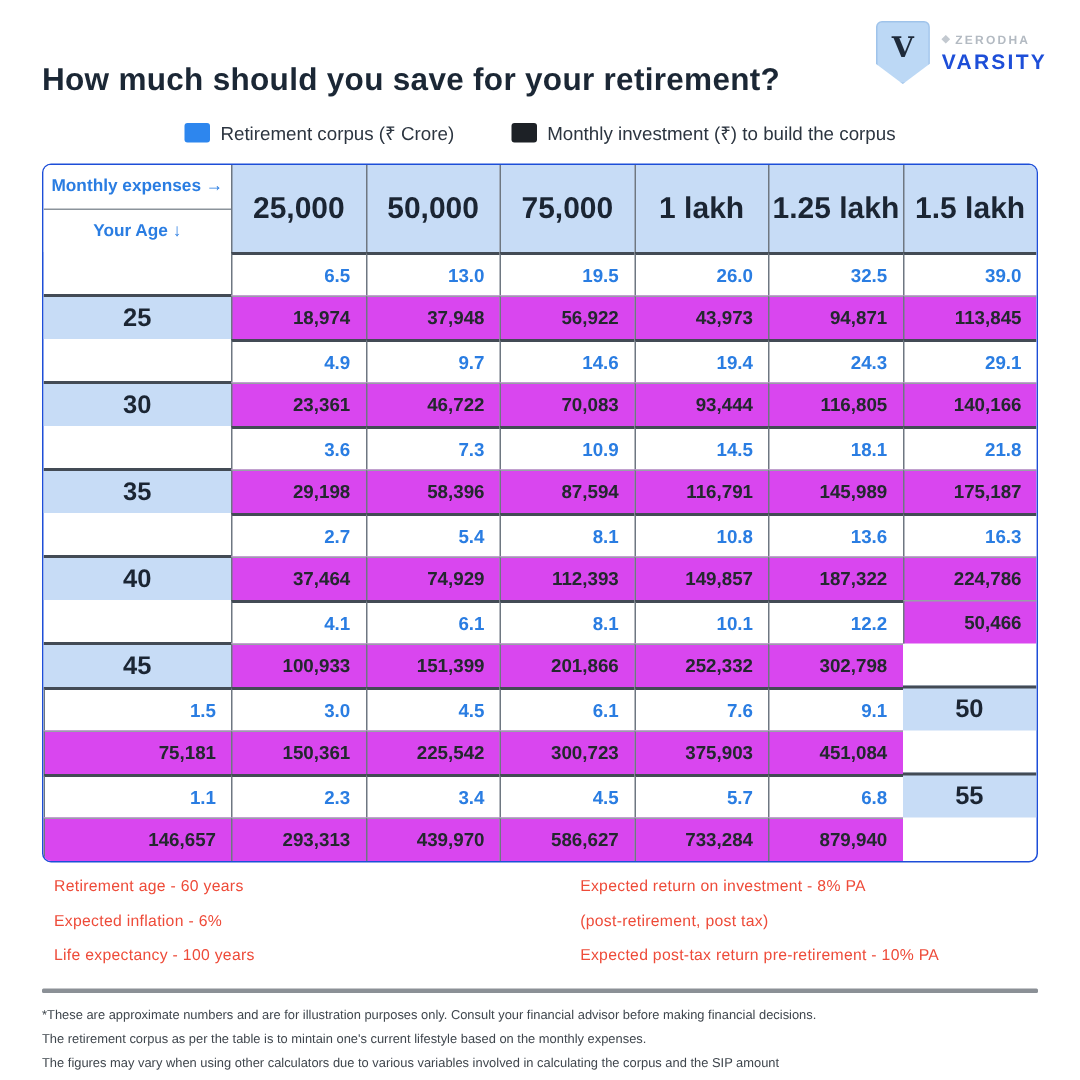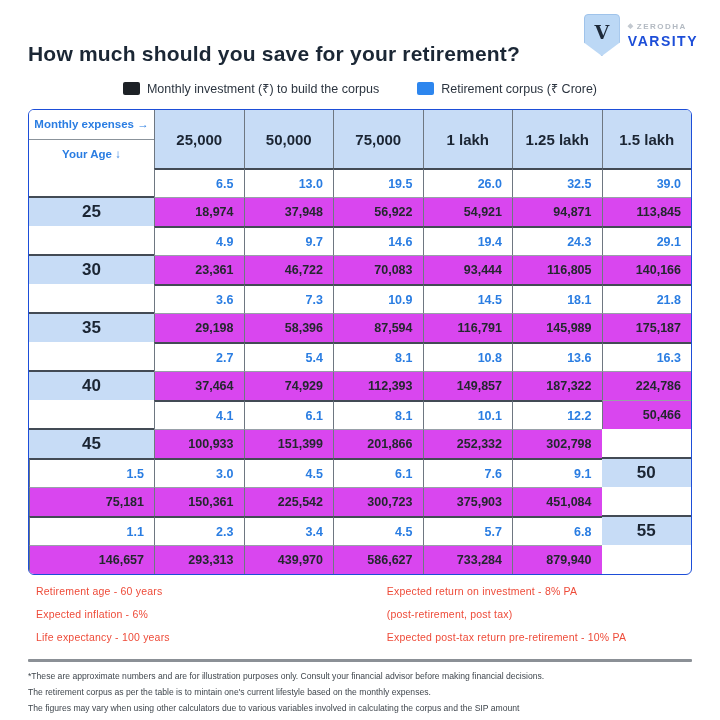--- a/index.html
+++ b/index.html
@@ -55,21 +55,21 @@
     display:flex;flex-direction:column;
   }
   .corner > div{
     flex:1;display:flex;align-items:center;justify-content:center;
     font-size:11.5px;font-weight:bold;color:#2a7de2;
   }
   .corner > div:first-child{border-bottom:1px solid #8b939b;}
   .colhead{
     grid-row:span 2;background:#c7dcf6;
     display:flex;align-items:center;justify-content:center;
-    font-size:15px;font-weight:bold;color:#1b2533;
+    font-size:20px;font-weight:bold;color:#1b2533;
   }
   .agecell{
     grid-row:span 2;background:#c7dcf6;border-left:none;
     border-top:2px solid #434b55;
     display:flex;align-items:center;justify-content:center;
     font-size:17px;font-weight:bold;color:#1b2533;margin-top:28px;
   }
   .corpus{
     border-top:2px solid #434b55;
     display:flex;align-items:center;justify-content:flex-end;
@@ -109,26 +109,26 @@
           <span class="kite">◆</span>
           <span>ZERODHA</span>
         </div>
         <div class="varsity">VARSITY</div>
       </div>
     </div>
   </div>
 
   <div class="legend" id="legend">
       <div class="legend-item">
+        <div class="swatch" style="background: rgb(45, 134, 238);"></div>
+        <div class="legend-label">Retirement corpus (₹ Crore)</div>
+      </div>
+      <div class="legend-item">
         <div class="swatch" style="background: rgb(29, 33, 38);"></div>
         <div class="legend-label">Monthly investment (₹) to build the corpus</div>
-      </div>
-      <div class="legend-item">
-        <div class="swatch" style="background: rgb(45, 134, 238);"></div>
-        <div class="legend-label">Retirement corpus (₹ Crore)</div>
       </div>
     </div>
 
   <div class="ret-table" id="ret-table">
       <div class="cell corner">
         <div>Monthly expenses →</div>
         <div>Your Age ↓</div>
       </div>
       <div class="cell colhead">25,000</div>
       <div class="cell colhead">50,000</div>
@@ -139,21 +139,21 @@
       <div class="cell agecell">25</div>
       <div class="cell corpus">6.5</div>
       <div class="cell corpus">13.0</div>
       <div class="cell corpus">19.5</div>
       <div class="cell corpus">26.0</div>
       <div class="cell corpus">32.5</div>
       <div class="cell corpus">39.0</div>
       <div class="cell invest">18,974</div>
       <div class="cell invest">37,948</div>
       <div class="cell invest">56,922</div>
-      <div class="cell invest">54,921</div>
+      <div class="cell invest">43,973</div>
       <div class="cell invest">94,871</div>
       <div class="cell invest">113,845</div>
       <div class="cell agecell">30</div>
       <div class="cell corpus">4.9</div>
       <div class="cell corpus">9.7</div>
       <div class="cell corpus">14.6</div>
       <div class="cell corpus">19.4</div>
       <div class="cell corpus">24.3</div>
       <div class="cell corpus">29.1</div>
       <div class="cell invest">23,361</div>

